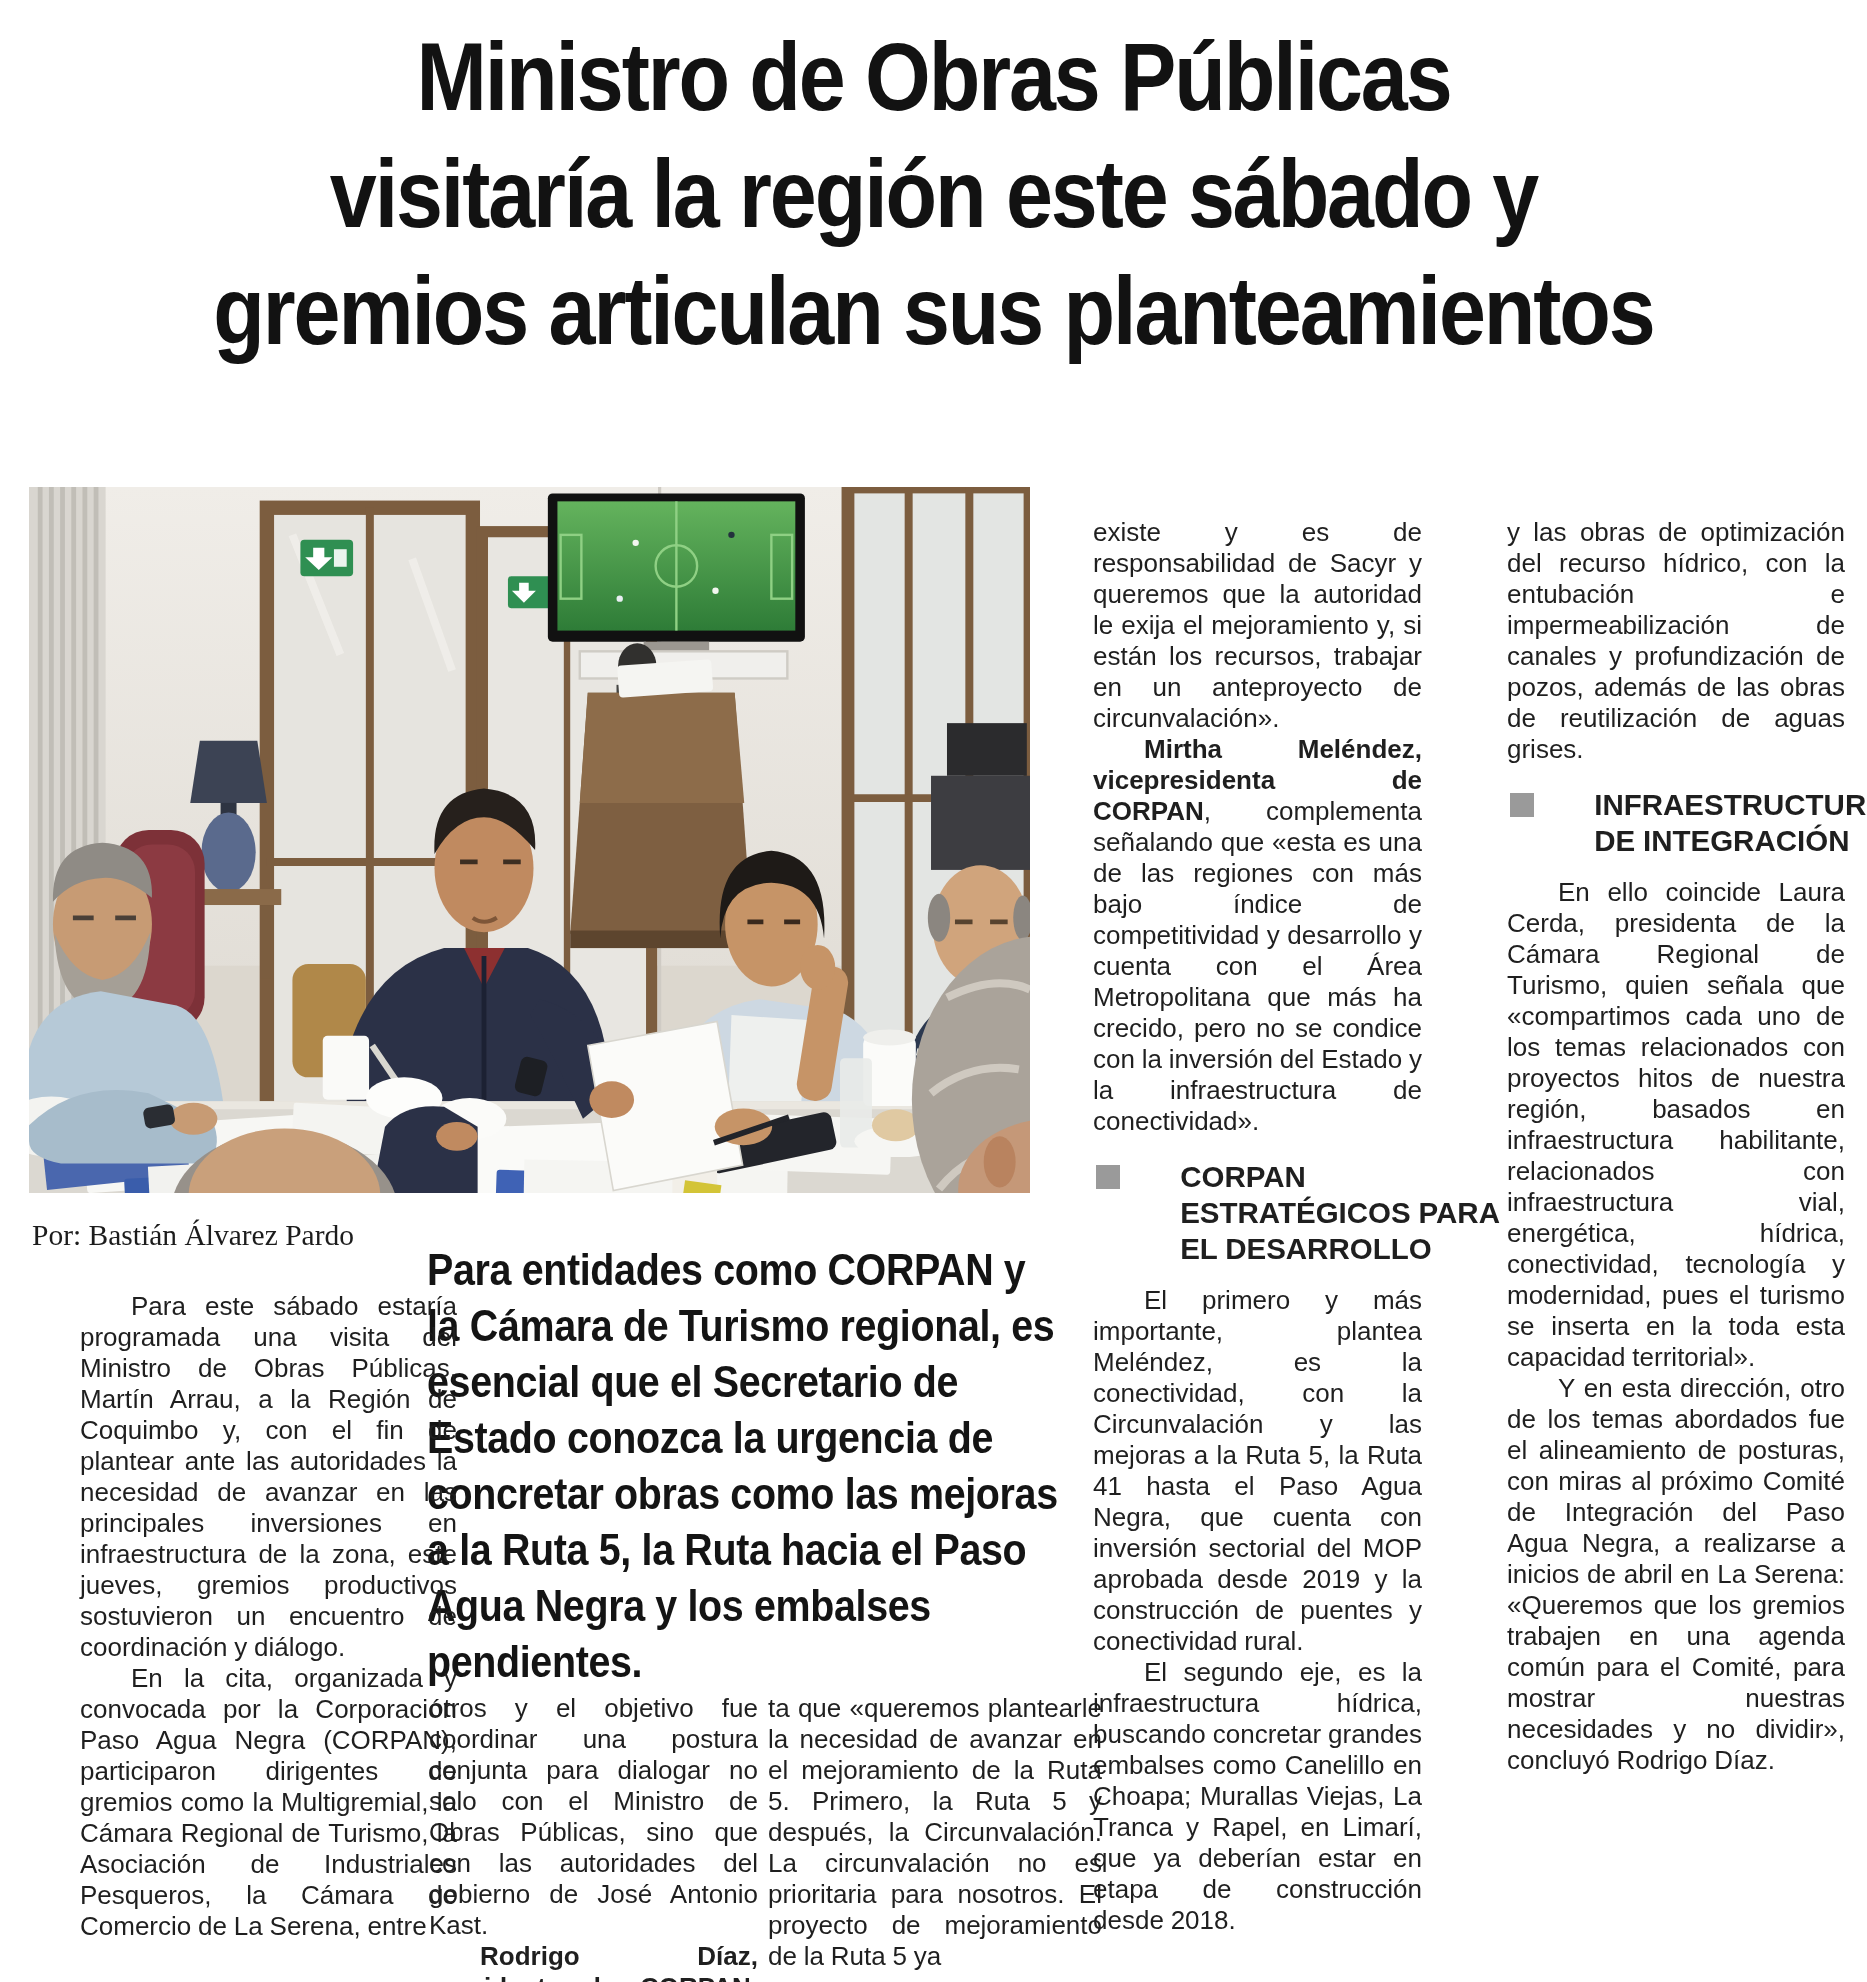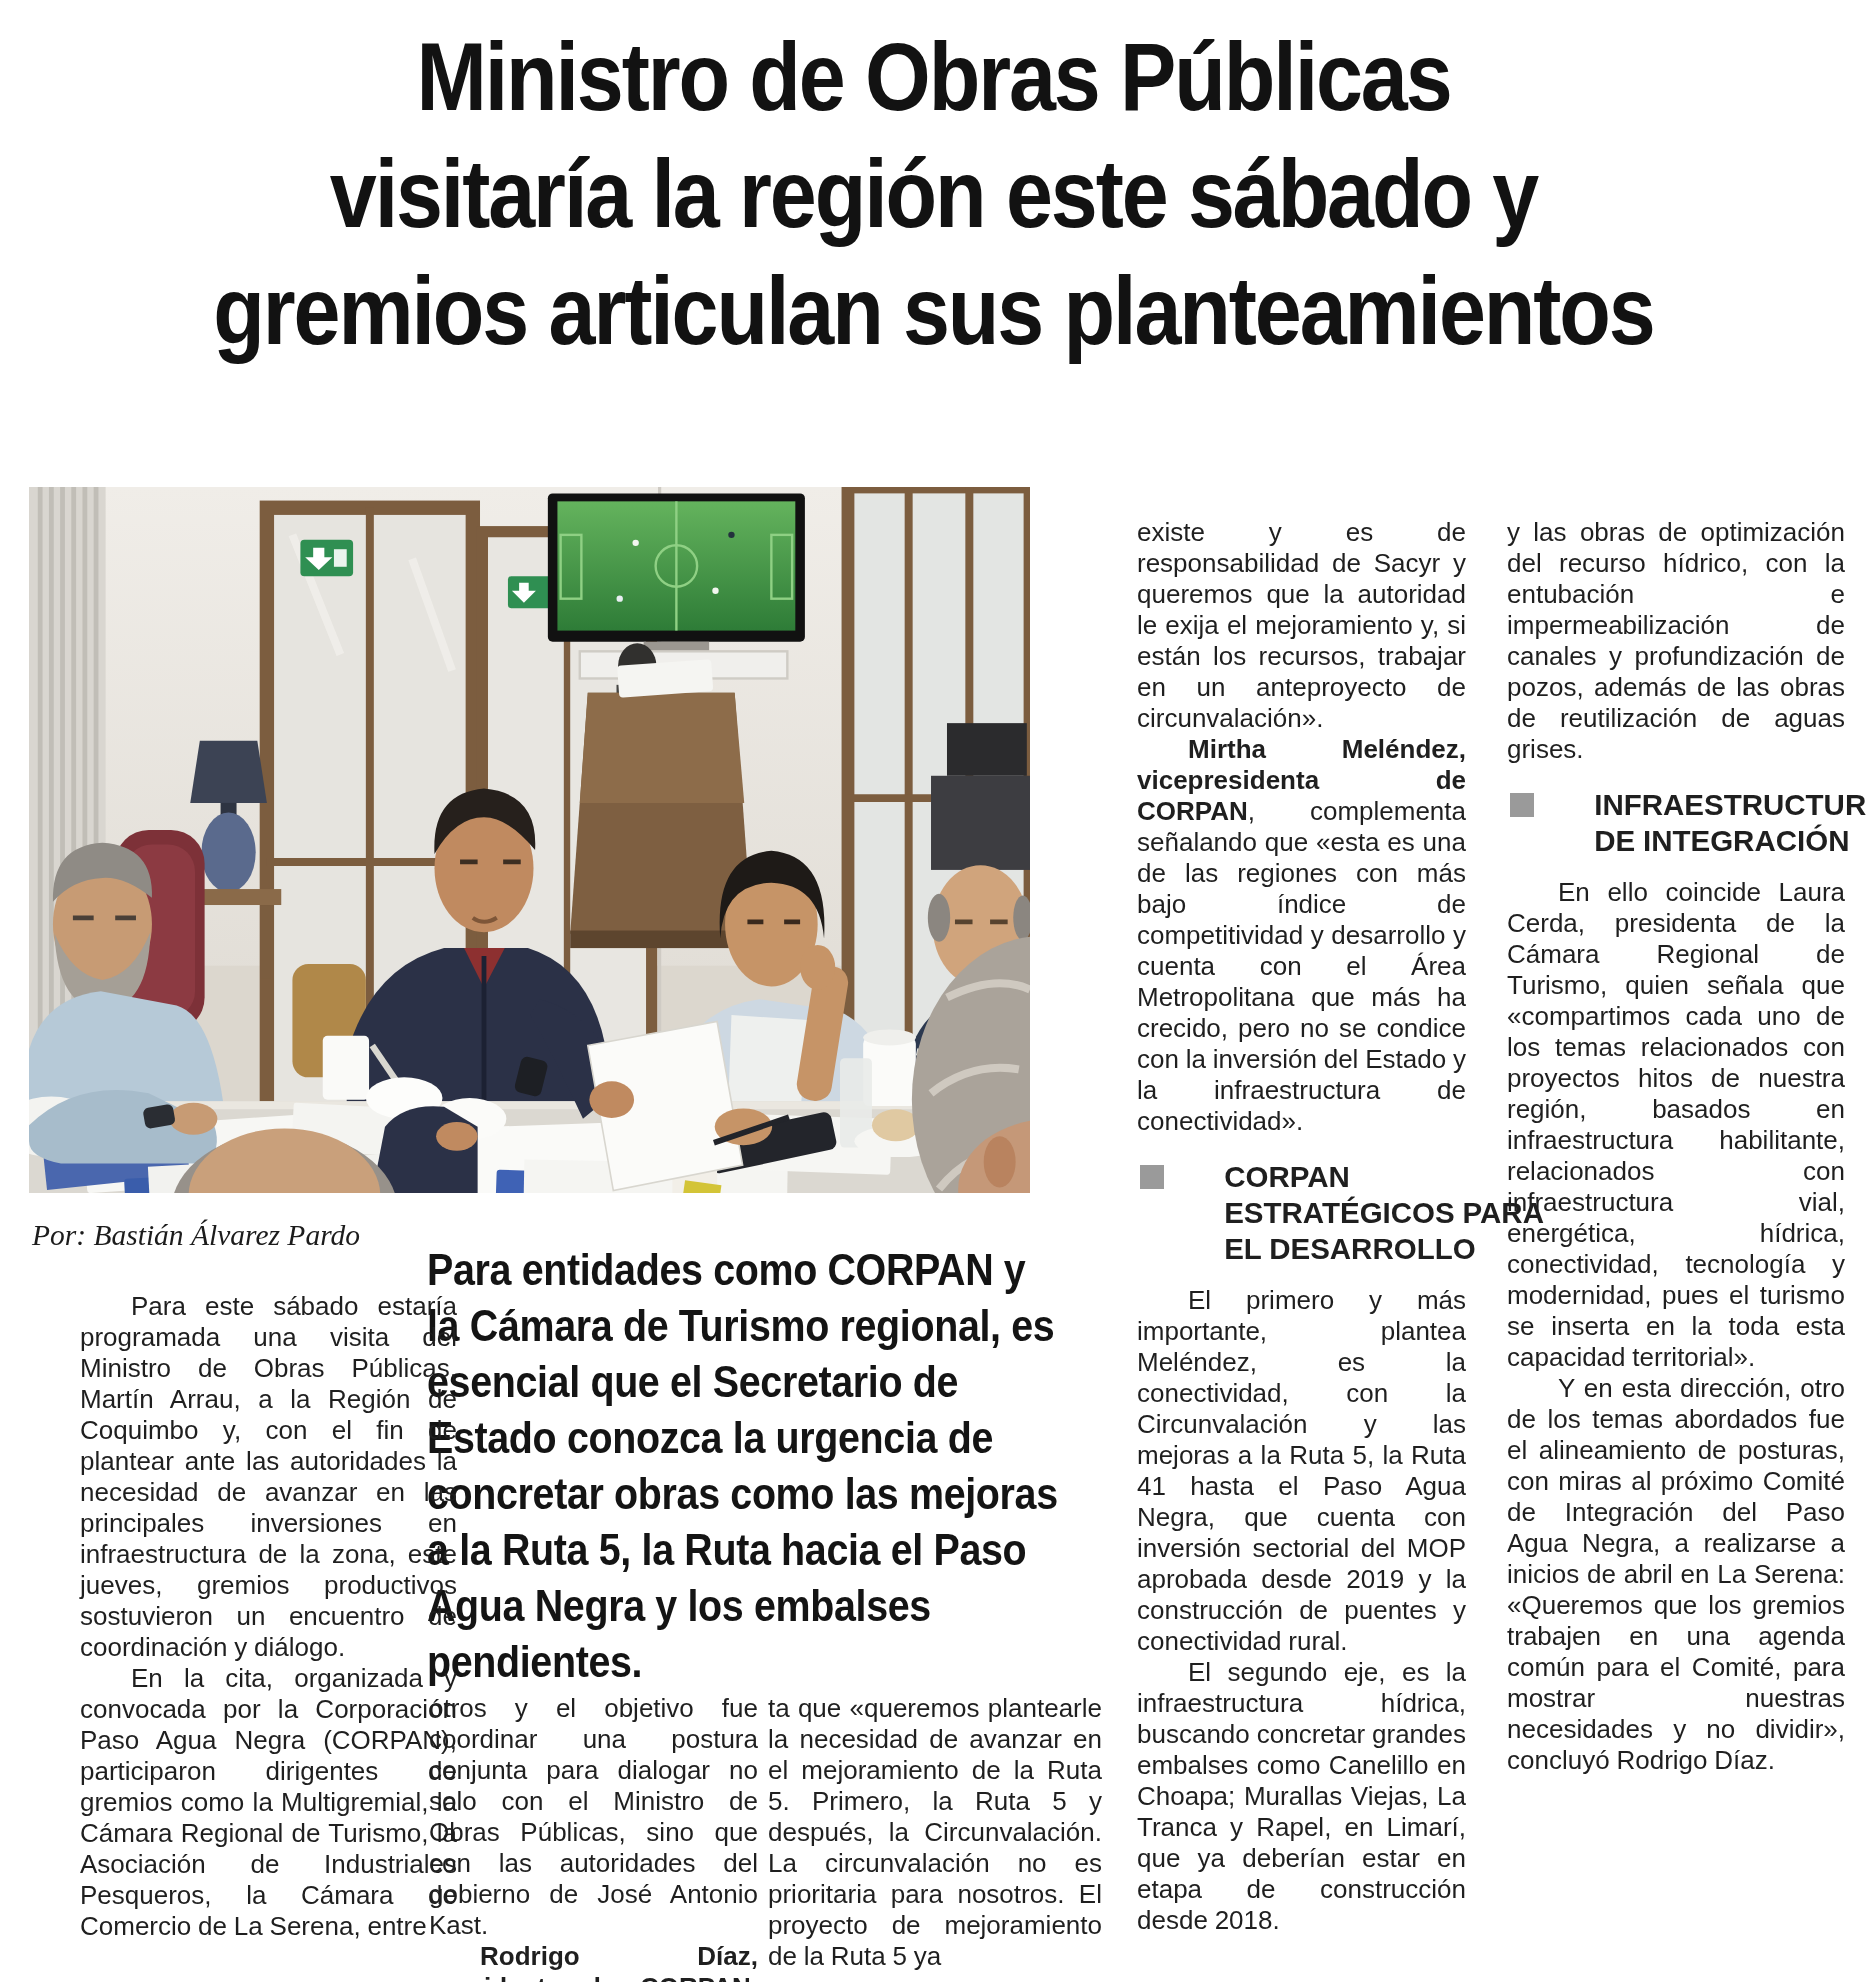--- a/index.html
+++ b/index.html
@@ -13,38 +13,38 @@
     font-weight:700;font-size:96px;line-height:117px;letter-spacing:-2.4px;
     transform:scaleX(0.88);color:#121212;white-space:nowrap;
   }
   .photo{
     position:absolute;left:29px;top:487px;width:1001px;height:706px;
     margin:0;overflow:hidden;background:#e7e4df;
   }
   .photo svg{display:block;width:100%;height:100%;}
   .byline{
     position:absolute;left:32px;top:1219px;width:479px;
-    font-family:"Liberation Serif",serif;font-style:italic;font-size:29.5px;color:#1c1c1c;
+    font-family:"Liberation Serif",serif;font-size:29.5px;color:#1c1c1c;
   }
   .pullquote{
     position:absolute;left:427px;top:1242px;width:728px;margin:0;
     font-weight:700;font-size:45px;line-height:56px;letter-spacing:-0.4px;
     transform:scaleX(0.876);transform-origin:left top;color:#141414;text-align:left;
   }
   .col{
     position:absolute;font-size:26px;line-height:31px;text-align:justify;
     hyphens:auto;-webkit-hyphens:auto;word-spacing:-0.4px;color:#1f1f1f;
   }
   .col p{margin:0;}
   .col p.indent{text-indent:51px;}
   .col b{font-weight:700;}
   .col-1{left:40px;  top:1291px;width:377px;height:691px;margin-left:40px;}
   .col-2{left:429px; top:1693px;width:329px;height:289px;}
   .col-3{left:768px; top:1693px;width:334px;height:289px;}
-  .col-4{left:1137px;top:517px; width:329px;height:1465px;}
+  .col-4{left:1093px;top:517px; width:329px;height:1465px;}
   .col-5{left:1507px;top:517px; width:338px;height:1465px;}
   .sec-header{
     display:flex;align-items:flex-start;margin:22.3px 0 17.6px;
     font-weight:700;font-size:29.5px;line-height:36px;text-align:left;gap:31px;
   }
   .sec-header .sq{
     flex:0 0 auto;width:24px;height:24px;background:var(--bullet,#9a9a9a);
     margin:5.6px 29px 0 3.2px;
   }
   .sec-lines div{white-space:nowrap;}

